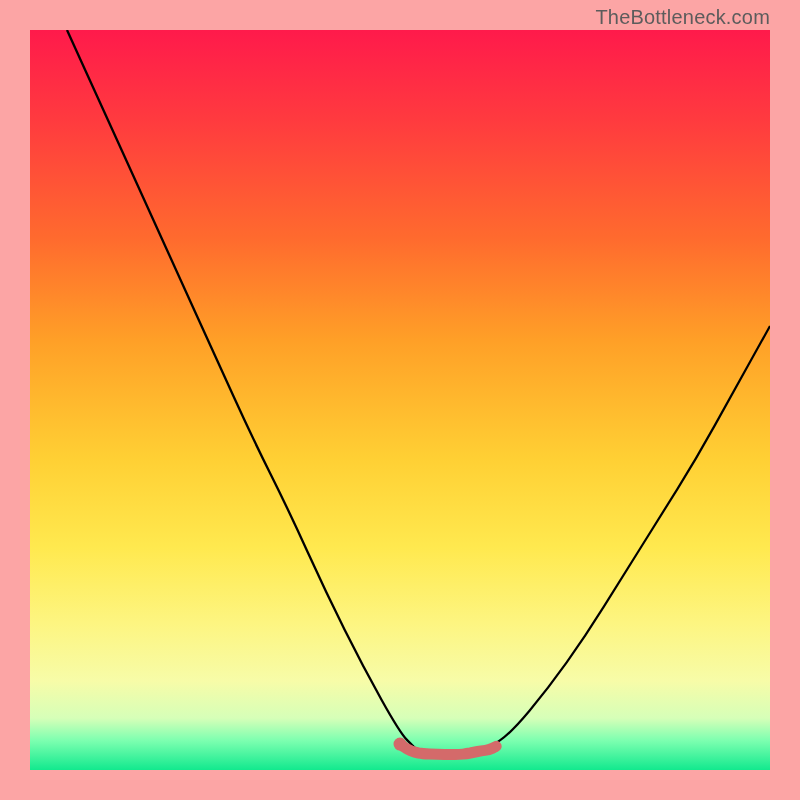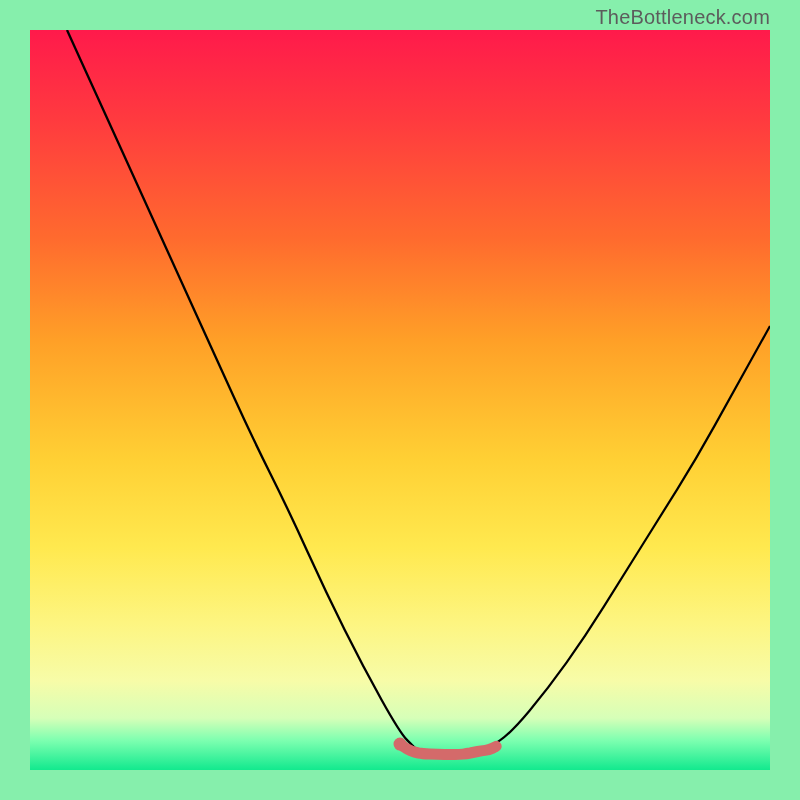--- a/index.html
+++ b/index.html
@@ -9,21 +9,21 @@
     height: 800px;
     background: #000;
     overflow: hidden;
   }
   .frame {
     position: absolute;
     left: 0;
     top: 0;
     width: 800px;
     height: 800px;
-    background: #86efac;
+    background: #fca5a5;
   }
   .plot {
     position: absolute;
     left: 30px;
     top: 30px;
     width: 740px;
     height: 740px;
     background: linear-gradient(to bottom,
       #ff1a4b 0%,
       #ff3a3f 12%,

